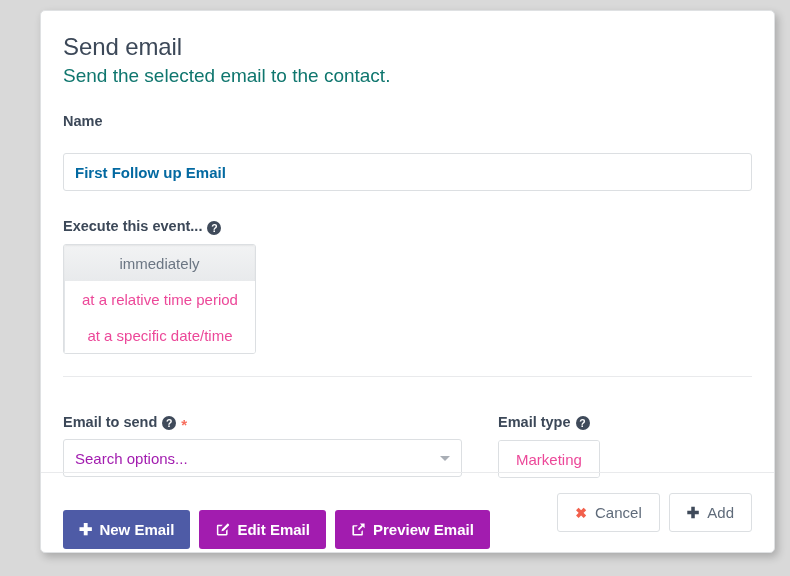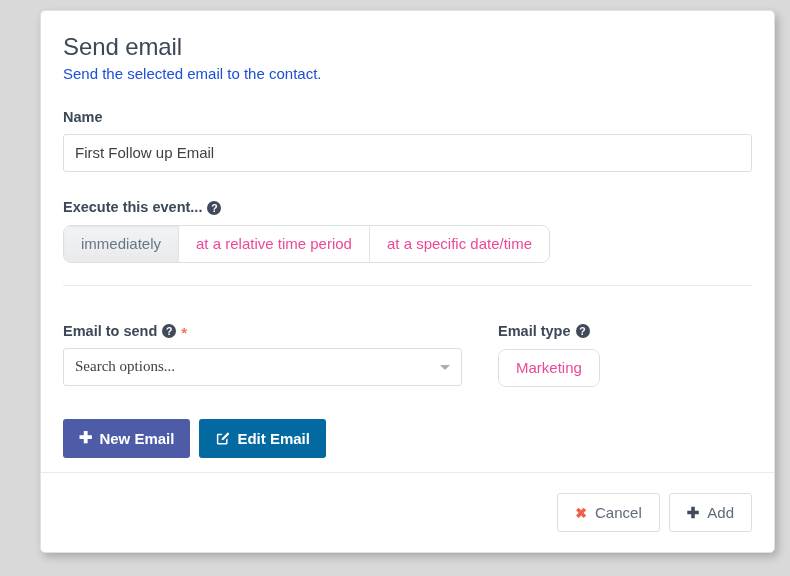--- a/index.html
+++ b/index.html
@@ -34,22 +34,22 @@
 
   .title {
     font-size: 24px;
     color: #3c4858;
     font-weight: normal;
     line-height: 1.15;
     margin: 0;
     letter-spacing: -0.1px;
   }
   .subtitle {
-    font-size: 15px;
-    color: #1d4ed8;
+    font-size: 19px;
+    color: #0f766e;
     margin: 4px 0 0 0;
     line-height: 1.2;
   }
 
   .field-label {
     font-size: 14.5px;
     color: #3c4858;
     font-weight: bold;
     margin: 0;
     display: flex;
@@ -81,43 +81,45 @@
     font-size: 15px;
     font-weight: bold;
     line-height: 1;
     position: relative;
     top: 2px;
   }
 
   .text-input {
     display: block;
     box-sizing: border-box;
-    margin-top: 9px;
+    margin-top: 24px;
     width: 689px;
     height: 38px;
     border: 1px solid #dcdfe2;
     border-radius: 3px;
     background: #ffffff;
     font-family: "Liberation Sans", sans-serif;
     font-size: 15px;
-    color: #404040;
+    color: #0369a1;
     padding: 0 11px;
     outline: none;
+    font-weight: bold;
   }
   .text-input.focused {
     caret-color: #4a5568;
   }
 
   .btn-group {
     display: inline-flex;
     margin-top: 10px;
     border: 1px solid #dcdfe2;
-    border-radius: 8px;
+    border-radius: 3px;
     overflow: hidden;
     background: #fff;
+    flex-direction: column;
   }
   .seg {
     font-family: "Liberation Sans", sans-serif;
     font-size: 15px;
     color: #ec4899;
     background: #ffffff;
     border: none;
     border-left: 1px solid #e2e5e8;
     padding: 0 17px;
     height: 36px;
@@ -153,23 +155,22 @@
     border: 1px solid #dcdfe2;
     border-radius: 3px;
     background: #ffffff;
     box-sizing: border-box;
     display: flex;
     align-items: center;
     cursor: pointer;
   }
   .select-placeholder {
     font-size: 15px;
-    color: #404040;
+    color: #a21caf;
     padding-left: 11px;
-    font-family: Liberation Serif, serif;
   }
   .caret {
     position: absolute;
     right: 11px;
     top: 50%;
     margin-top: -2px;
     width: 0;
     height: 0;
     border-left: 5px solid transparent;
     border-right: 5px solid transparent;
@@ -191,21 +192,21 @@
     border: none;
     border-radius: 3px;
     font-family: "Liberation Sans", sans-serif;
     font-size: 15px;
     font-weight: bold;
     color: #ffffff;
     cursor: pointer;
     white-space: nowrap;
   }
   .btn-primary { background: #4e5ba6; }
-  .btn-muted { background: #0369a1; }
+  .btn-muted { background: #a21caf; }
 
   .btn-icon {
     display: inline-flex;
     align-items: center;
     justify-content: center;
     line-height: 1;
   }
   .btn-icon svg { display: block; }
 
   .card-footer {
@@ -317,20 +318,29 @@
       <button class="btn btn-muted">
         <span class="btn-icon">
           <svg width="15" height="15" viewBox="0 0 16 16" fill="none">
             <path d="M2 4.2c0-.66.54-1.2 1.2-1.2h5.1l-1.6 1.6H3.6v8.2h8.2V9.4L13.4 7.8v5.3c0 .66-.54 1.2-1.2 1.2H3.2c-.66 0-1.2-.54-1.2-1.2V4.2z" fill="#ffffff"></path>
             <path d="M13.9 1.6l1 1c.3.3.3.76 0 1.05L9.2 9.35l-2.3.55.55-2.3 5.7-5.7c.3-.3.76-.3 1.05 0z" fill="#ffffff"></path>
           </svg>
         </span>
         <span>Edit Email</span>
       </button>
 
+      <button class="btn btn-muted">
+        <span class="btn-icon">
+          <svg width="15" height="15" viewBox="0 0 16 16" fill="none">
+            <path d="M2.6 3.4h4.7L5.9 4.9H3.3v7.8h7.8v-2.6l1.5-1.4v4.7c0 .6-.5 1.1-1.1 1.1H2.6c-.6 0-1.1-.5-1.1-1.1V4.5c0-.6.5-1.1 1.1-1.1z" fill="#ffffff"></path>
+            <path d="M9.4 1.5h5.1v5.1l-1.9-1.9-4 4-1.3-1.3 4-4-1.9-1.9z" fill="#ffffff"></path>
+          </svg>
+        </span>
+        <span>Preview Email</span>
+      </button>
     </div>
 
   </div>
 
   <div class="card-footer">
     <button class="btn-light">
       <span class="icon-x">✖</span>
       <span>Cancel</span>
     </button>
     <button class="btn-light">

